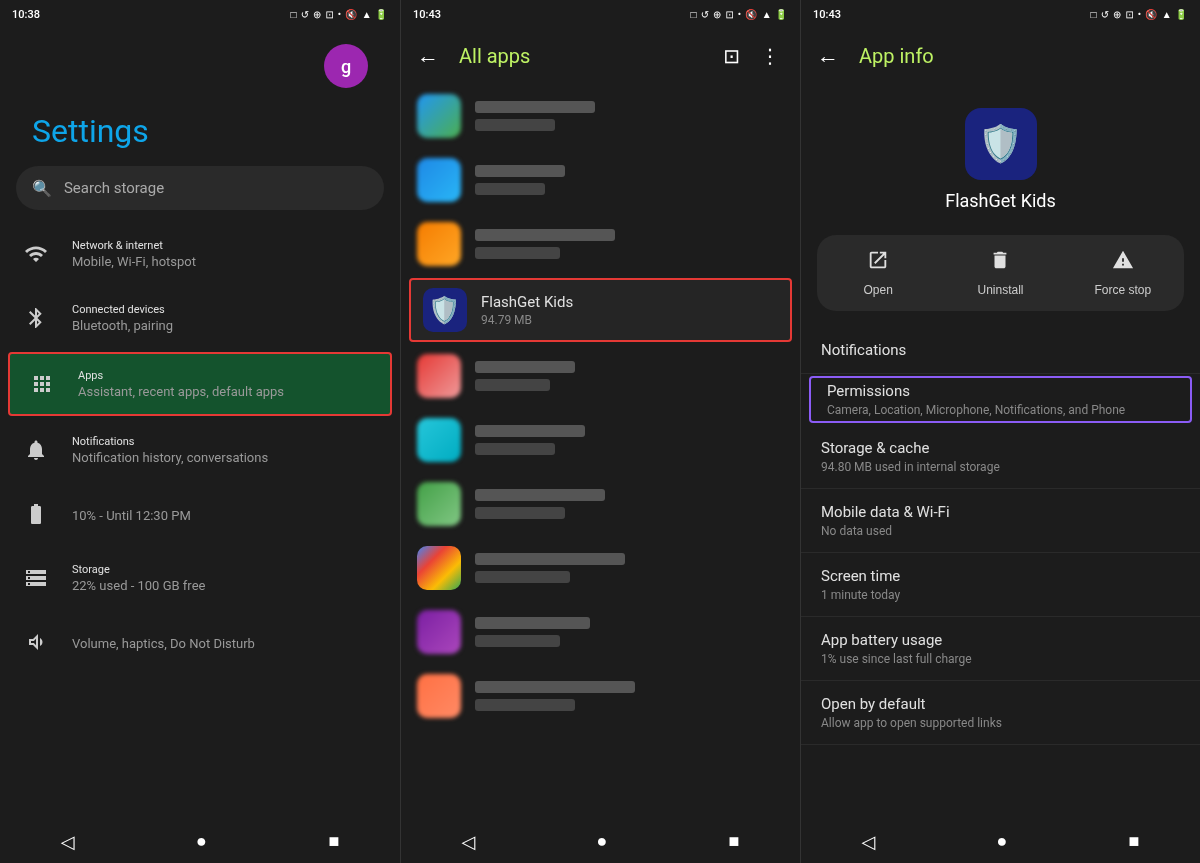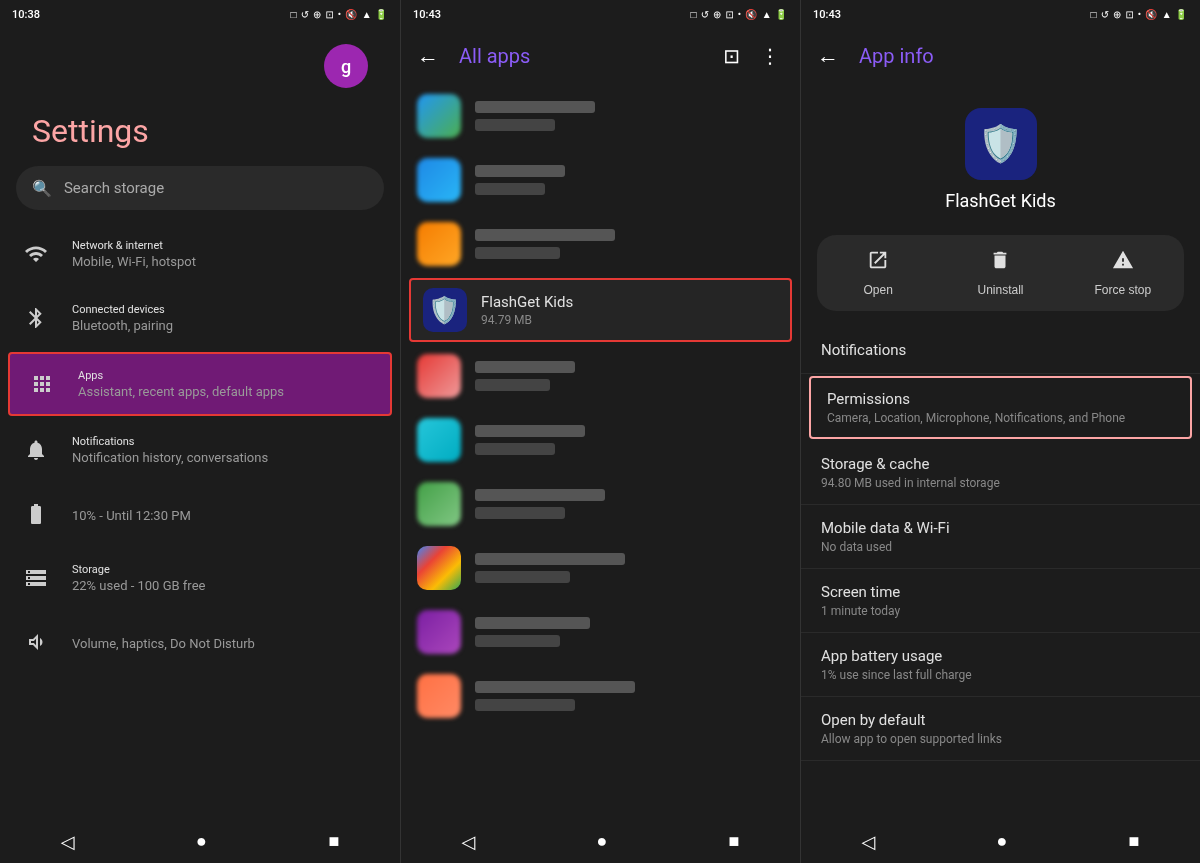--- a/index.html
+++ b/index.html
@@ -74,21 +74,21 @@
       background: #1c1c1c;
       display: flex;
       align-items: center;
       padding: 0 16px;
       gap: 12px;
       flex-shrink: 0;
     }
 
     .toolbar-title {
       flex: 1;
-      color: #8b5cf6;
+      color: #bef264;
       font-size: 20px;
       font-weight: 400;
     }
 
     .toolbar-icon {
       color: #fff;
       font-size: 20px;
       cursor: pointer;
       padding: 4px;
     }
@@ -110,21 +110,21 @@
       align-items: center;
       padding: 0 16px;
       gap: 12px;
     }
 
     .search-icon { color: #aaa; font-size: 16px; }
     .search-text { color: #aaa; font-size: 15px; }
 
     
     .settings-title {
-      color: #fca5a5;
+      color: #0ea5e9;
       font-size: 32px;
       font-weight: 400;
       padding: 16px 16px 8px;
     }
 
     
     .avatar-area {
       display: flex;
       justify-content: flex-end;
       padding: 8px 16px;
@@ -151,21 +151,21 @@
 
     .settings-item {
       display: flex;
       align-items: center;
       padding: 12px 16px;
       cursor: pointer;
       position: relative;
     }
 
     .settings-item.active {
-      background: #701a75;
+      background: #14532d;
       border: 2px solid #e53935;
       border-radius: 4px;
       margin: 2px 8px;
       padding: 10px 12px;
     }
 
     .settings-item-icon {
       width: 40px;
       height: 40px;
       display: flex;
@@ -320,24 +320,24 @@
       overflow-y: auto;
     }
 
     .info-item {
       padding: 14px 20px;
       cursor: pointer;
       border-bottom: 1px solid #2a2a2a;
     }
 
     .info-item.highlighted {
-      border: 2px solid #fca5a5;
+      border: 2px solid #8b5cf6;
       border-radius: 4px;
       margin: 2px 8px;
-      padding: 12px 16px;
+      padding: 4px 16px;
     }
 
     .info-item-title {
       color: #e0e0e0;
       font-size: 15px;
       font-weight: 400;
     }
 
     .info-item-subtitle {
       color: #888;

